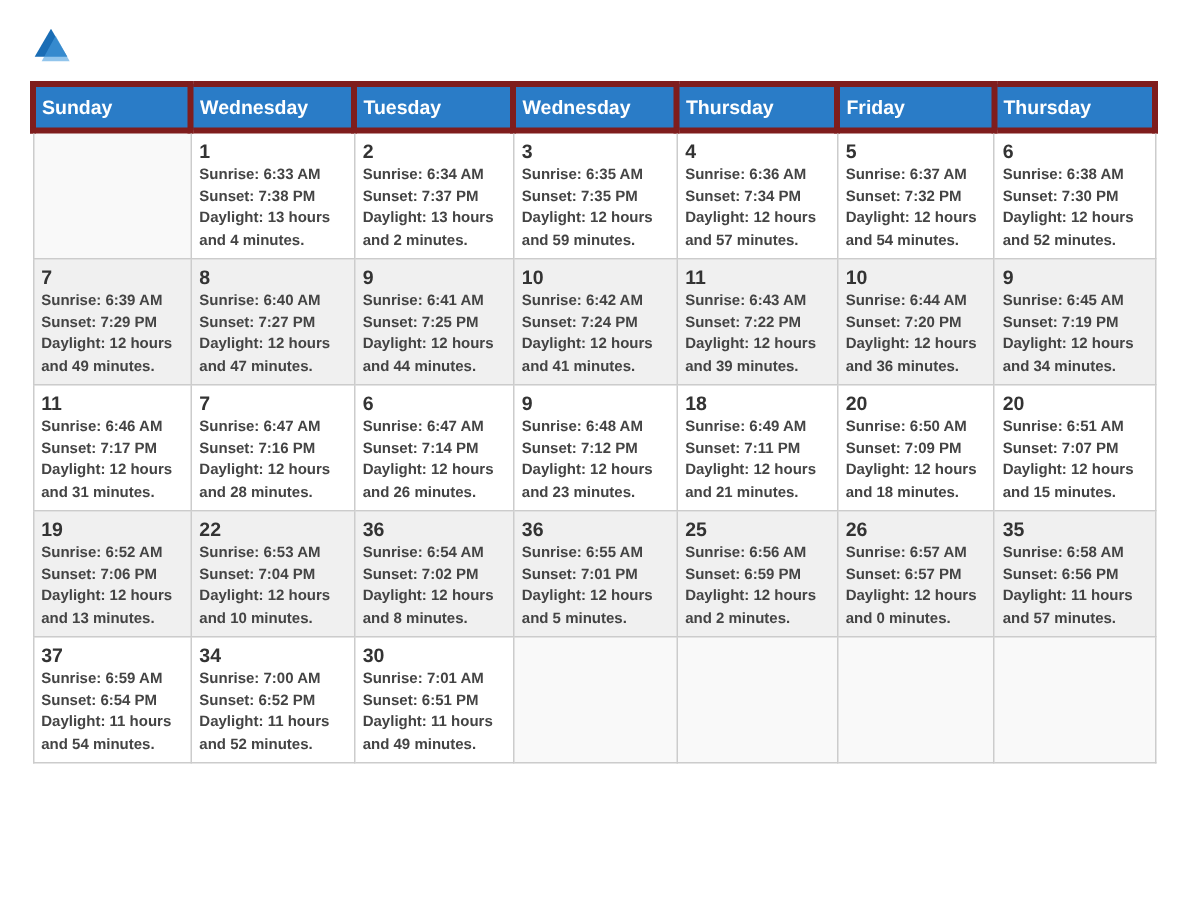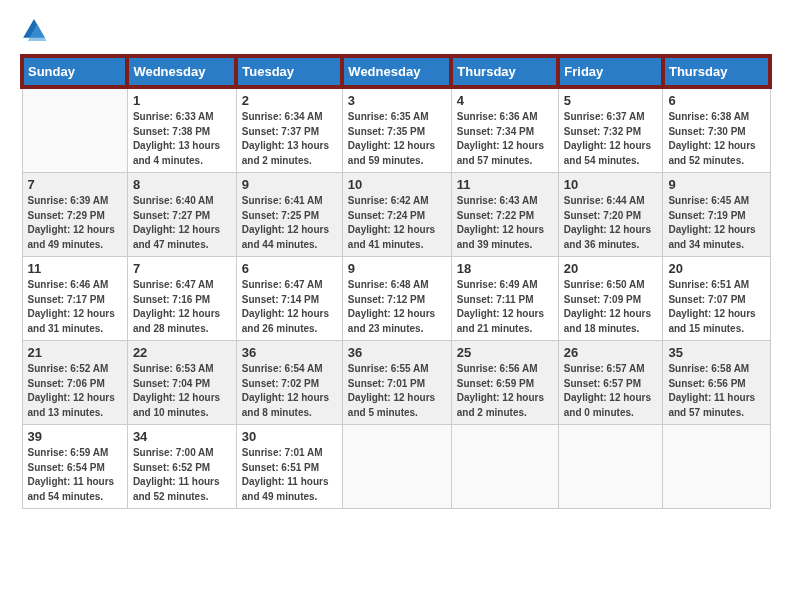--- a/index.html
+++ b/index.html
@@ -210,21 +210,21 @@
             <span class="day-num">20</span>
             <div class="sun-info">Sunrise: 6:50 AM<br>Sunset: 7:09 PM<br>Daylight: 12 hours and 18 minutes.</div>
           </td>
           <td>
             <span class="day-num">20</span>
             <div class="sun-info">Sunrise: 6:51 AM<br>Sunset: 7:07 PM<br>Daylight: 12 hours and 15 minutes.</div>
           </td>
         </tr>
         <tr class="row-shaded">
           <td>
-            <span class="day-num">21</span>
+            <span class="day-num">19</span>
             <div class="sun-info">Sunrise: 6:52 AM<br>Sunset: 7:06 PM<br>Daylight: 12 hours and 13 minutes.</div>
           </td>
           <td>
             <span class="day-num">22</span>
             <div class="sun-info">Sunrise: 6:53 AM<br>Sunset: 7:04 PM<br>Daylight: 12 hours and 10 minutes.</div>
           </td>
           <td>
             <span class="day-num">36</span>
             <div class="sun-info">Sunrise: 6:54 AM<br>Sunset: 7:02 PM<br>Daylight: 12 hours and 8 minutes.</div>
           </td>
@@ -240,21 +240,21 @@
             <span class="day-num">26</span>
             <div class="sun-info">Sunrise: 6:57 AM<br>Sunset: 6:57 PM<br>Daylight: 12 hours and 0 minutes.</div>
           </td>
           <td>
             <span class="day-num">35</span>
             <div class="sun-info">Sunrise: 6:58 AM<br>Sunset: 6:56 PM<br>Daylight: 11 hours and 57 minutes.</div>
           </td>
         </tr>
         <tr>
           <td>
-            <span class="day-num">39</span>
+            <span class="day-num">37</span>
             <div class="sun-info">Sunrise: 6:59 AM<br>Sunset: 6:54 PM<br>Daylight: 11 hours and 54 minutes.</div>
           </td>
           <td>
             <span class="day-num">34</span>
             <div class="sun-info">Sunrise: 7:00 AM<br>Sunset: 6:52 PM<br>Daylight: 11 hours and 52 minutes.</div>
           </td>
           <td>
             <span class="day-num">30</span>
             <div class="sun-info">Sunrise: 7:01 AM<br>Sunset: 6:51 PM<br>Daylight: 11 hours and 49 minutes.</div>
           </td>

